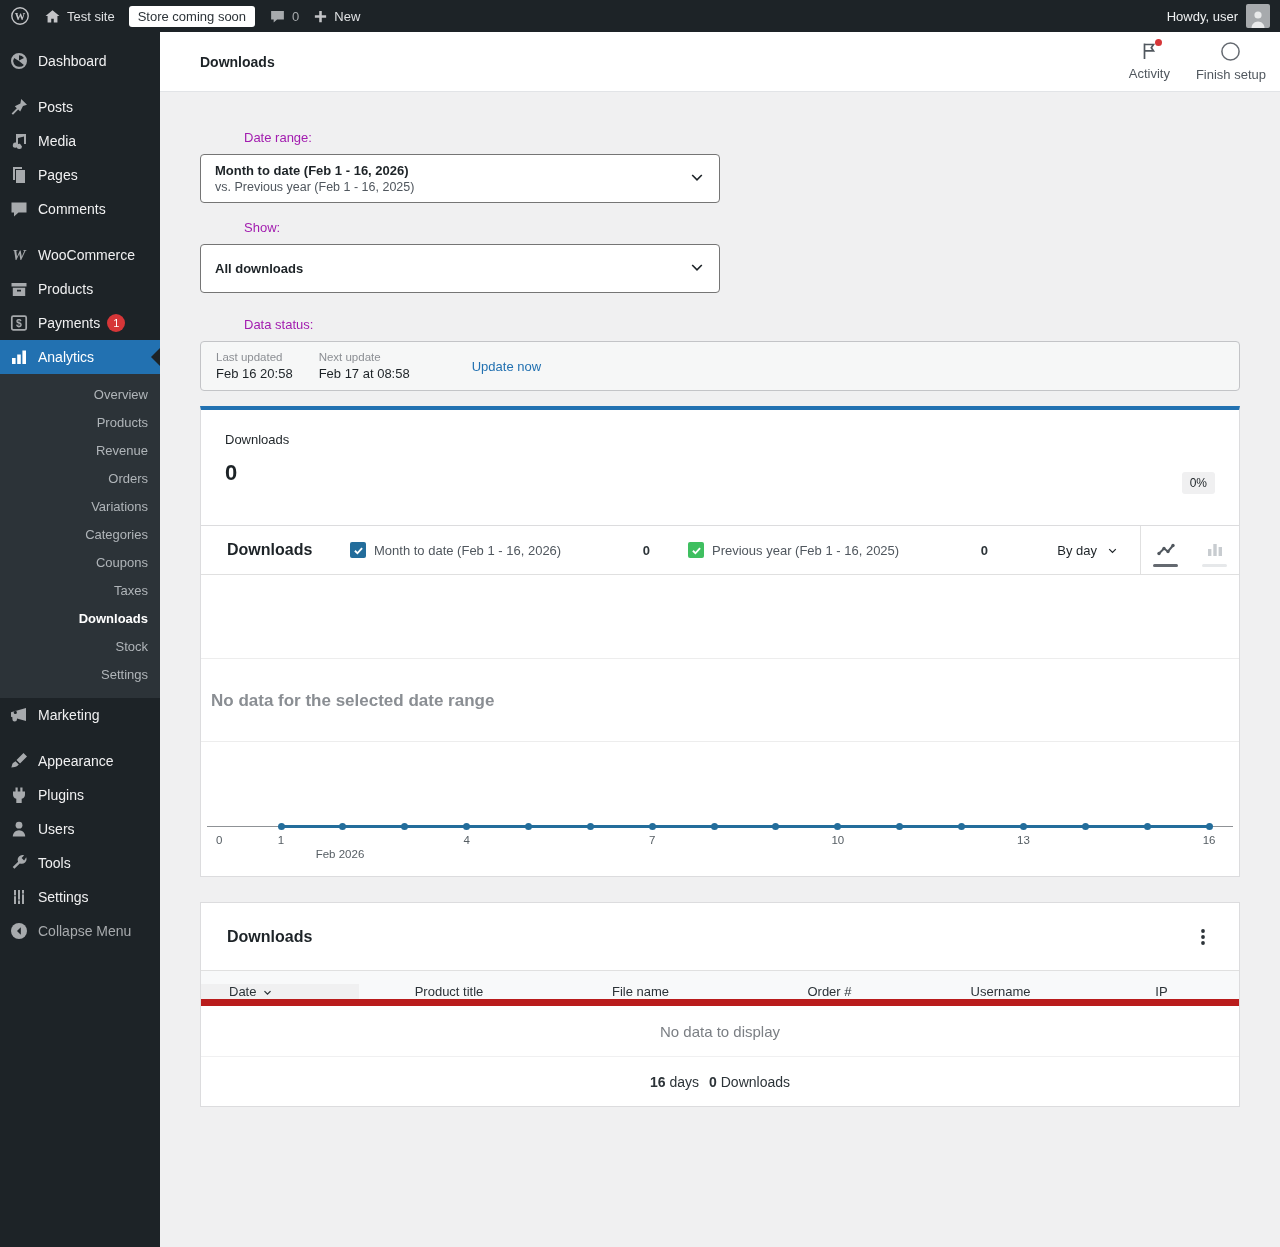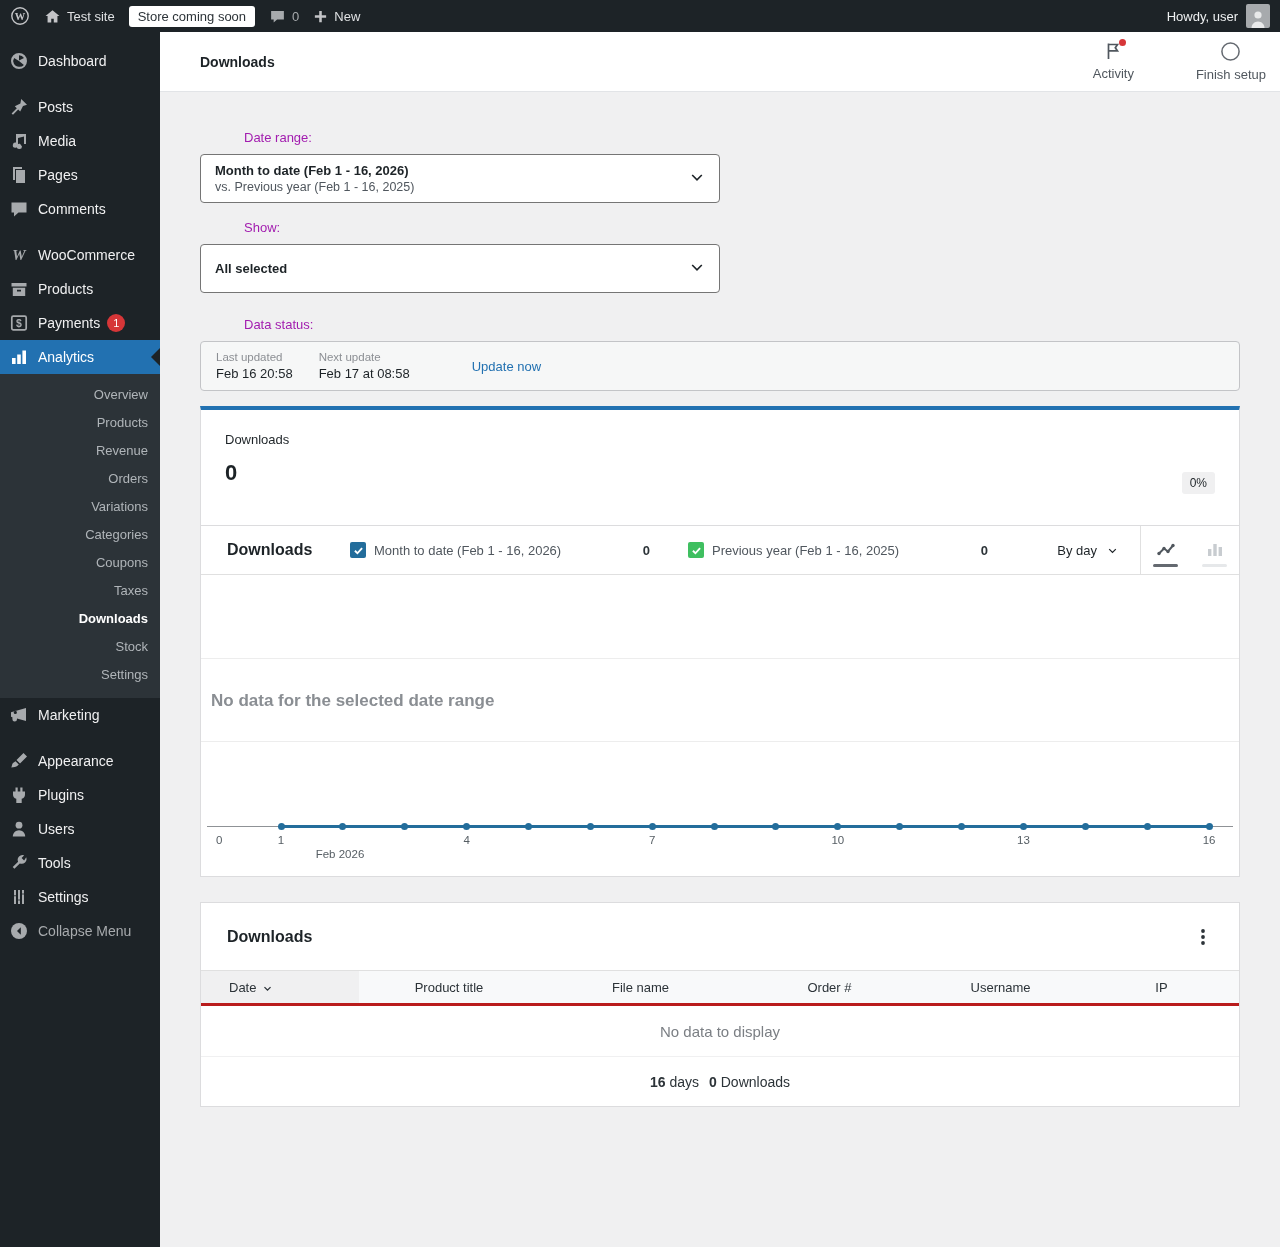--- a/index.html
+++ b/index.html
@@ -45,21 +45,21 @@
   .submenu-item { padding:6px 12px 6px 37px; font-size:13px; color:#b0b5b9; cursor:pointer; line-height:16px; }
   .submenu-item.active { color:#fff; font-weight:bold; }
   
   .main { position:absolute; top:32px; left:160px; right:0; }
   .main-header {
     height:60px; background:#fff; border-bottom:1px solid #e2e4e7;
     display:flex; align-items:center;
   }
   .page-title { margin-left:40px; font-size:14px; font-weight:bold; color:#1d2327; }
   .header-actions { margin-left:auto; display:flex; gap:26px; margin-right:14px; }
-  .header-action { display:flex; flex-direction:column; align-items:center; gap:2px; font-size:13px; color:#50575e; cursor:pointer;margin-left:36px; }
+  .header-action { display:flex; flex-direction:column; align-items:center; gap:2px; font-size:13px; color:#50575e; cursor:pointer; }
   .flag-wrap { position:relative; }
   .flag-dot { position:absolute; top:-2px; right:-3px; width:7px; height:7px; border-radius:50%; background:#d63638; }
   .content { padding:0 40px; }
   .field-label { margin-top:38px; font-size:13px; color:#a21caf;margin-left:44px; }
   .dropdown {
     margin-top:9px; width:520px; min-height:49px; background:#fff; border:1px solid #757575;
     border-radius:4px; position:relative; display:flex; flex-direction:column; justify-content:center;
     padding:7px 40px 7px 14px; cursor:pointer;
   }
   .dd-primary { font-size:13px; font-weight:bold; color:#1d2327; }
@@ -108,21 +108,21 @@
   .data-line { position:absolute; bottom:-1px; height:3px; border-radius:2px; }
   .data-dot { position:absolute; bottom:-3px; width:7px; height:7px; border-radius:50%; }
   .xaxis { position:relative; height:49px; }
   .xtick { position:absolute; top:7px; transform:translateX(-50%); font-size:11.5px; color:#555d63; }
   .xtick-sub { position:absolute; top:21px; transform:translateX(-50%); font-size:11.5px; color:#555d63; white-space:nowrap; }
   
   .table-panel { margin-top:25px; width:1040px; background:#fff; border:1px solid #dcdcde; }
   .table-header { height:67px; display:flex; align-items:center; padding:0 24px 0 26px; }
   .table-title { font-size:16px; font-weight:bold; color:#1d2327; }
   .kebab { margin-left:auto; width:24px; height:24px; display:flex; align-items:center; justify-content:center; color:#2c3338; cursor:pointer; background:none; border:none; }
-  .cols-row { display:flex; height:36px; background:#f8f9fa; border-top:1px solid #e0e0e0; border-bottom:3px solid #b91c1c; }
+  .cols-row { display:flex; height:36px; background:#f8f9fa; border-top:1px solid #e0e0e0; border-bottom:7px solid #b91c1c;align-items:flex-end; }
   .col-cell { display:flex; align-items:center; justify-content:center; font-size:13px; color:#2c3338; cursor:pointer; }
   .col-cell.sorted { background:#f0f0f1; justify-content:flex-start; padding-left:28px; gap:6px; }
   .empty-row { height:51px; display:flex; align-items:center; justify-content:center; font-size:15px; font-weight:normal; color:#7b7f84; border-bottom:1px solid #f0f0f1; }
   .table-foot { height:49px; display:flex; align-items:center; justify-content:center; gap:10px; font-size:14px; color:#2c3338; }
   .foot-pair b { font-weight:bold; }
 </style>
 </head>
 <body>
 
 <div class="adminbar">
@@ -354,21 +354,21 @@
       <span class="dd-secondary">vs. Previous year (Feb 1 - 16, 2025)</span>
       <span class="dd-chevron">
         <svg width="16" height="16" viewBox="0 0 20 20" fill="none" stroke="#1d2327" stroke-width="2">
             <path d="M4 7.5 10 13.5 16 7.5"></path>
           </svg>
       </span>
     </div>
 
     <div class="field-label" style="margin-top:17px">Show:</div>
     <div class="dropdown">
-      <span class="dd-primary">All selected</span>
+      <span class="dd-primary">All downloads</span>
       <span class="dd-chevron">
         <svg width="16" height="16" viewBox="0 0 20 20" fill="none" stroke="#1d2327" stroke-width="2">
             <path d="M4 7.5 10 13.5 16 7.5"></path>
           </svg>
       </span>
     </div>
 
     <div class="field-label" style="margin-top:24px">Data status:</div>
     <div class="status-box">
       <div class="status-col">

